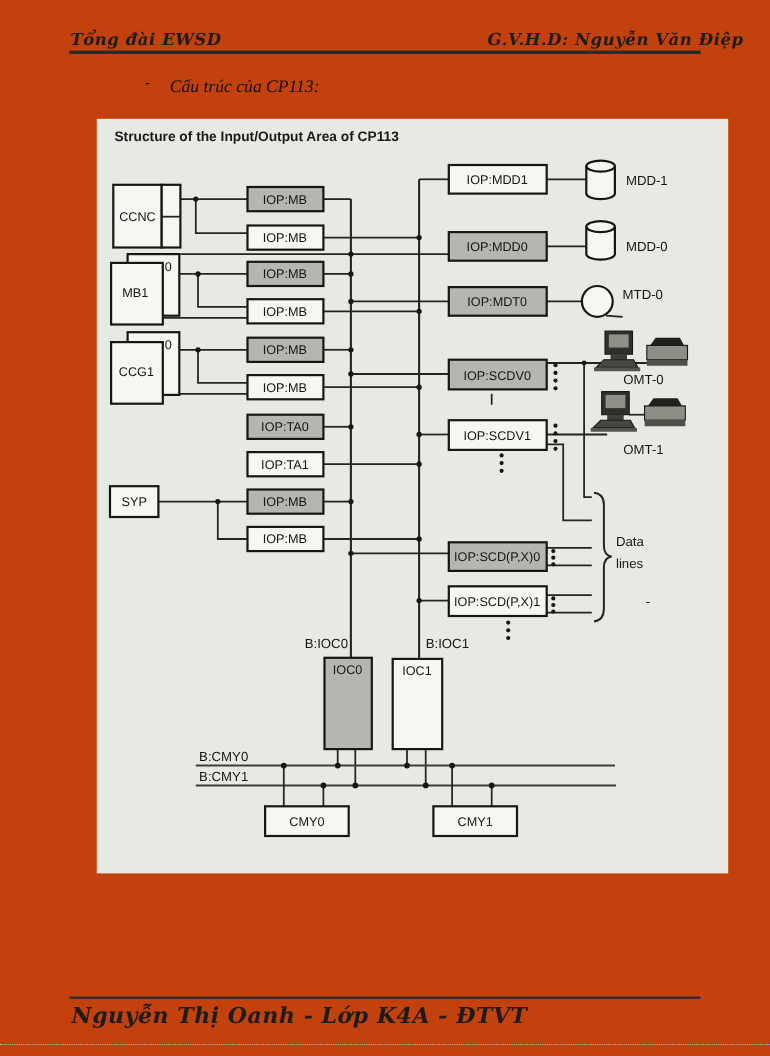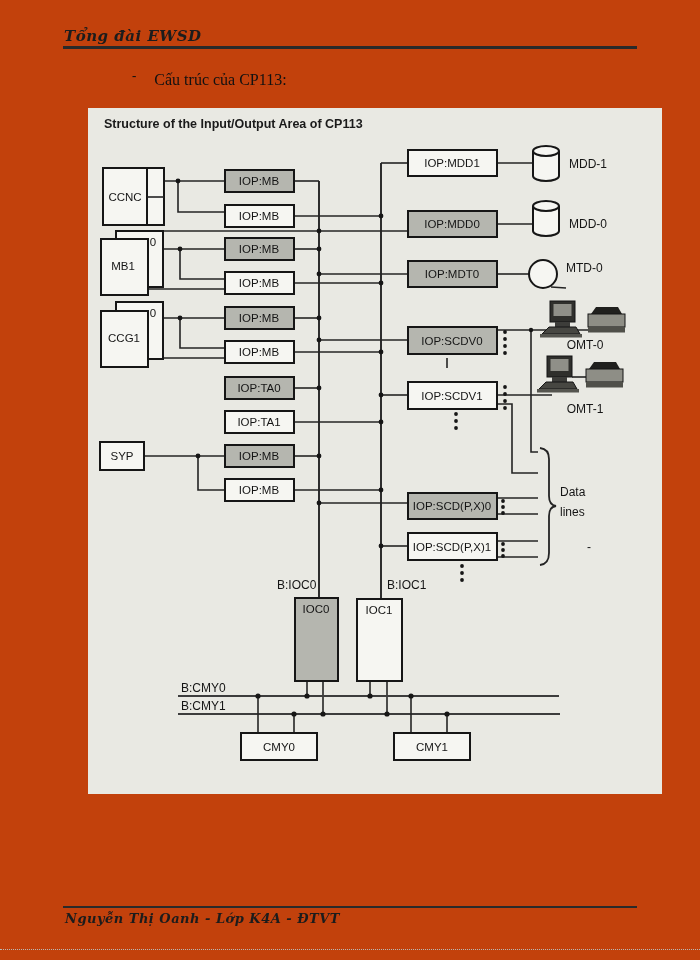--- a/index.html
+++ b/index.html
@@ -11,22 +11,22 @@
   
   .script{
     font-family:"DejaVu Serif","Liberation Serif",serif;
     font-style:italic;font-weight:bold;font-size:15px;letter-spacing:.5px;
     color:#1c1c1c;
   }
   .hdr-left{position:absolute;left:64px;top:27px;}
   .hdr-right{position:absolute;right:64px;top:27px;}
   .hdr-rule{position:absolute;left:63px;top:46px;width:574px;height:2.5px;background:#2a2a2a;}
   .ftr-rule{position:absolute;left:63px;top:906px;width:574px;height:2px;background:#2a2a2a;}
-  .ftr-text{position:absolute;left:65px;top:911px;font-size:13px;}
-  .bullet{position:absolute;font-size:16px;color:#111;}
+  .ftr-text{position:absolute;left:65px;top:911px;font-size:20px;}
+  .bullet{position:absolute;font-size:16px;color:#111;font-style:italic;}
   .bullet .dash{
     display:inline-block;transform:translateY(-5px);margin-right:18px;
     font-size:13px;font-weight:bold;
   }
   .b1{left:132px;top:71px;}
   .b2{left:132px;top:861px;}
   .bottom-edge{position:absolute;left:0;top:949px;width:700px;border-top:1px dotted #b9b9b4;}
   svg.diagram{position:absolute;left:0;top:0;}
   
   .slbl{font-family:"Liberation Sans","DejaVu Sans",sans-serif;font-size:11.5px;fill:#151515;}
@@ -39,20 +39,21 @@
   .boxw{fill:#f6f6f2;stroke:#161616;stroke-width:2;}
   .boxs{fill:#b5b6af;stroke:#161616;stroke-width:2;}
   .dot{fill:#161616;}
 </style>
 </head>
 <body>
 
 <div class="page">
 
   <div class="script hdr-left">Tổng đài EWSD</div>
+  <div class="script hdr-right">G.V.H.D: Nguyễn Văn Điệp</div>
   <div class="hdr-rule"></div>
 
   <div class="bullet b1"><span class="dash">-</span><span>Cấu trúc của CP113:</span></div>
 
   <svg class="diagram" width="700" height="960" viewBox="0 0 700 960">
 
     <rect x="88" y="108" width="574" height="686" fill="#e9e9e3"></rect>
 
     <text class="stitle" x="104" y="128">Structure of the Input/Output Area of CP113</text>
 

